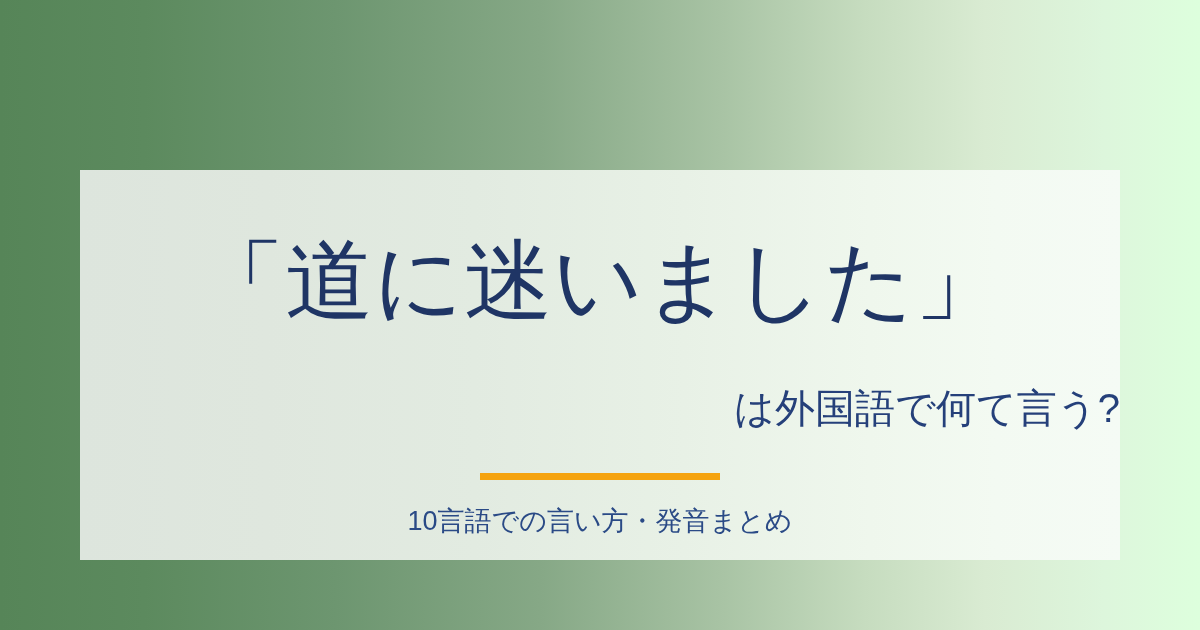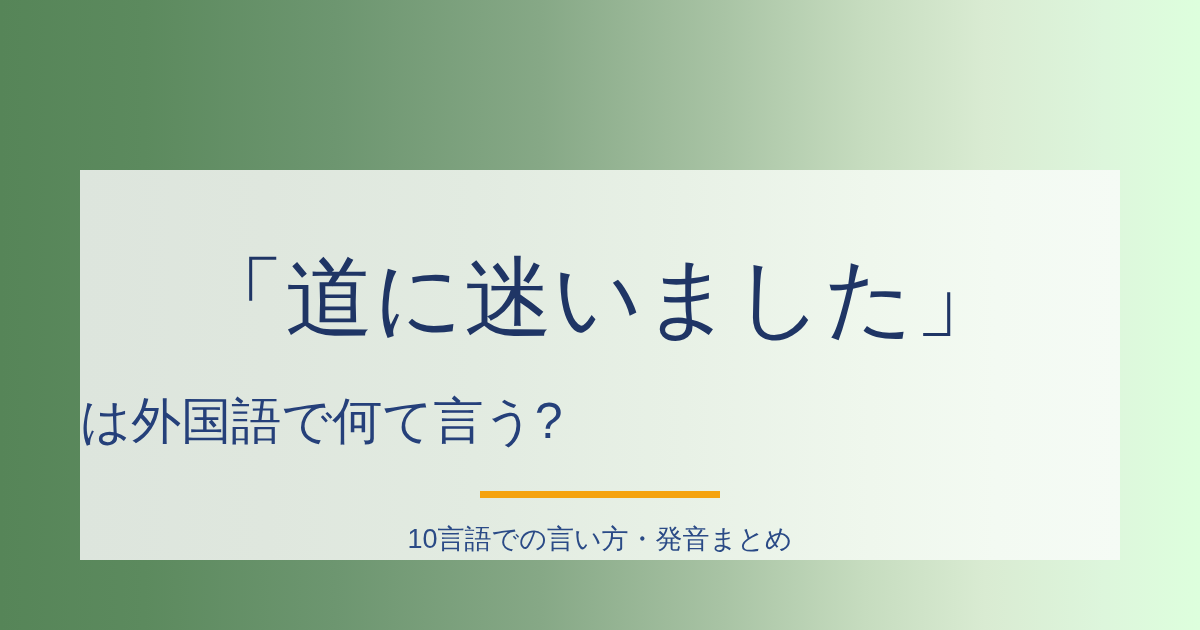--- a/index.html
+++ b/index.html
@@ -50,38 +50,38 @@
       #f3faf2 88%,
       #f5fbf5 100%
     );
     display: flex;
     flex-direction: column;
     align-items: center;
     justify-content: flex-start;
   }
 
   #title {
-    margin: 0;
+    margin: 9px;
     width: 100%;
     text-align: center;
     color: #1f3565;
     font-size: 88px;
     line-height: 1;
     font-weight: 400;
     letter-spacing: 0.005em;
-    padding-top: 84px;
+    padding-top: 58px;
     white-space: nowrap;
   }
 
   #subtitle {
     margin: 0;
     width: 100%;
-    text-align: left;
+    text-align: right;
     color: #25407a;
-    font-size: 50px;
+    font-size: 40px;
     line-height: 1;
     font-weight: 400;
     padding-top: 54px;
     white-space: nowrap;
   }
 
   #divider {
     width: 240px;
     height: 7px;
     background: #f5a30f;

